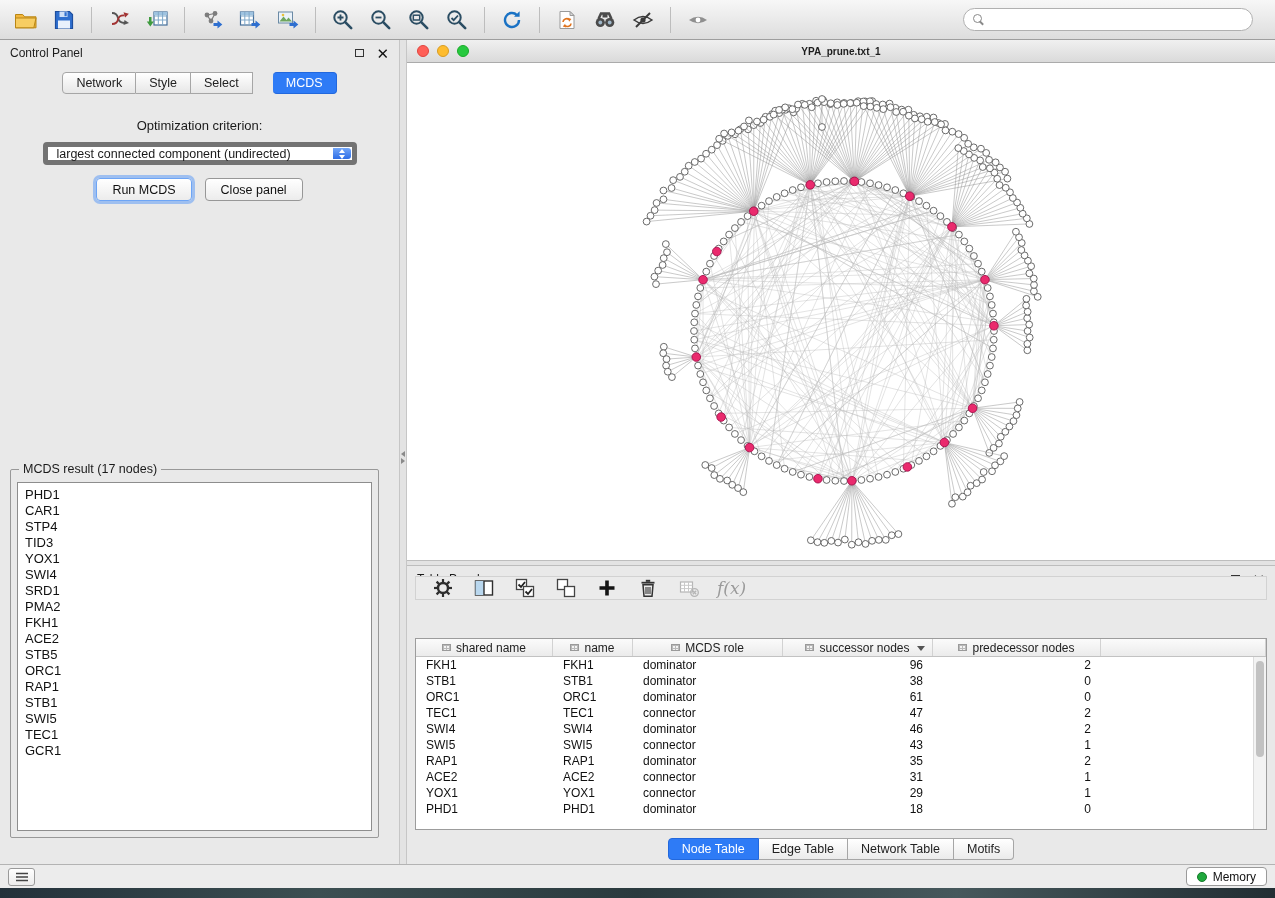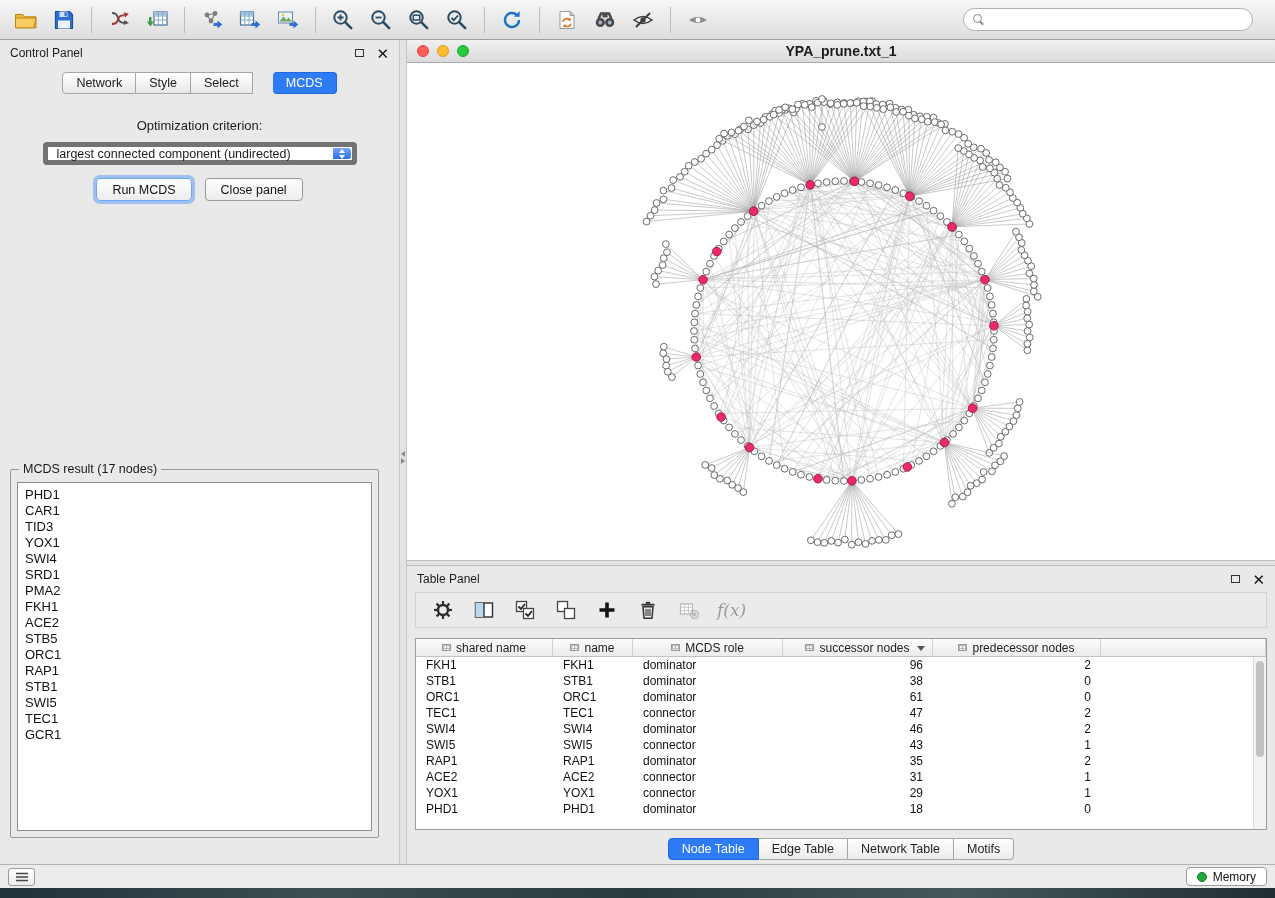--- a/index.html
+++ b/index.html
@@ -86,29 +86,29 @@
   .net-window { position:absolute; left:0; top:0; width:868px; height:520px; background:#fff; }
   .net-titlebar {
     position:relative; height:23px; background:linear-gradient(#f0f0f0,#dadada);
     border-bottom:1px solid #ababab; display:flex; align-items:center; padding:0 10px;
   }
   .lights { display:flex; gap:8px; z-index:2; }
   .light { width:12px; height:12px; border-radius:50%; }
   .light.red    { background:#ff5f57; border:1px solid #e0443e; }
   .light.yellow { background:#febc2e; border:1px solid #d89c22; }
   .light.green  { background:#27c93f; border:1px solid #1aab29; }
-  .net-title { position:absolute; left:0; right:0; text-align:center; font-weight:700; font-size:14px; color:#1c1c1c; }
+  .net-title { position:absolute; left:0; right:0; text-align:center; font-weight:700; font-size:10px; color:#1c1c1c; }
   .net-canvas { position:absolute; left:0; top:23px; right:0; bottom:0; background:#fff; }
 
   .hsplit { position:absolute; left:0; top:520px; width:868px; height:6px; background:#e3e3e3; border-top:1px solid #bdbdbd; border-bottom:1px solid #bdbdbd; }
 
   
   .table-panel { position:absolute; left:0; top:526px; width:868px; height:298px; background:#e9e9e9; }
   .tp-toolbar {
-    position:absolute; left:8px; right:8px; top:26px; height:36px;
+    position:absolute; left:8px; right:8px; top:10px; height:24px;
     background:#ebebeb; border:1px solid #d2d2d2;
     display:flex; align-items:center; gap:15px; padding:0 14px;
   }
   .ttbtn { border:none; background:transparent; width:26px; height:26px; display:flex; align-items:center; justify-content:center; }
   .fx { font-family:"DejaVu Serif", serif; font-style:italic; color:#9a9a9a; font-size:17px; }
 
   .table-wrap { position:absolute; left:8px; right:8px; top:72px; height:192px; background:#fff; border:1px solid #9c9c9c; overflow:hidden; }
   .thead { display:flex; height:18px; background:linear-gradient(#fbfbfb,#ebebeb); border-bottom:1px solid #c2c2c2; }
   .th { display:flex; align-items:center; justify-content:center; gap:5px; font-size:12px; color:#222; border-right:1px solid #d2d2d2; position:relative; white-space:nowrap; }
   .c0 { width:137px; } .c1 { width:80px; } .c2 { width:150px; } .c3 { width:150px; } .c4 { width:168px; } .cfill { flex:1; }
@@ -306,20 +306,21 @@
     </div>
     <div class="cp-buttons">
       <button class="btn focus">Run MCDS</button>
       <button class="btn">Close panel</button>
     </div>
     <fieldset class="result-box">
       <legend>MCDS result (17 nodes)</legend>
       <div class="result-list">
         <div>PHD1</div>
         <div>CAR1</div>
+        <div>STP4</div>
         <div>TID3</div>
         <div>YOX1</div>
         <div>SWI4</div>
         <div>SRD1</div>
         <div>PMA2</div>
         <div>FKH1</div>
         <div>ACE2</div>
         <div>STB5</div>
         <div>ORC1</div>
         <div>RAP1</div>

